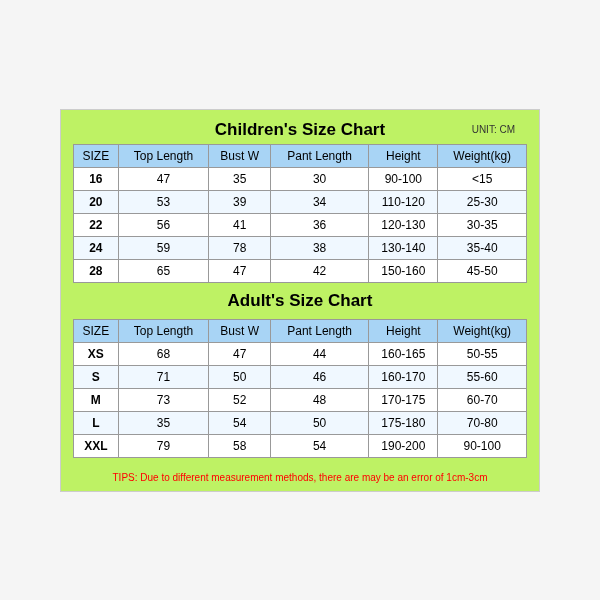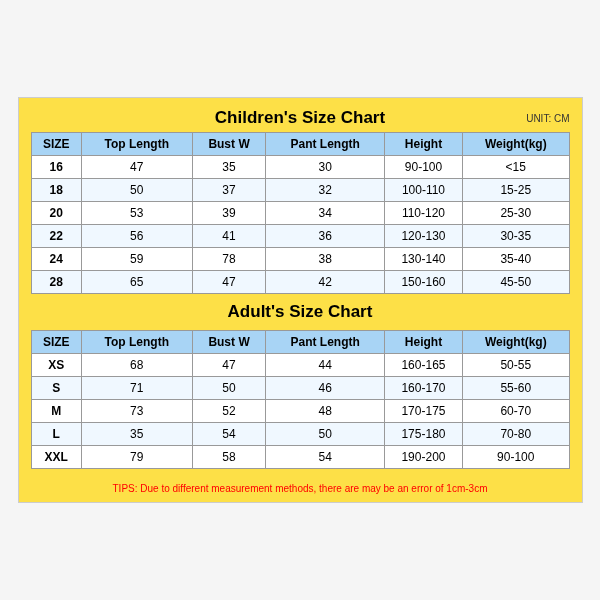--- a/index.html
+++ b/index.html
@@ -6,57 +6,57 @@
     body {
       width: 600px;
       height: 600px;
       background: #f5f5f5;
       display: flex;
       align-items: center;
       justify-content: center;
       font-family: Arial, sans-serif;
     }
     .chart-container {
-      background: #fde047;
+      background: #bef264;
       border: 1px solid #ccc;
       padding: 10px 12px 8px 12px;
-      width: 565px;
+      width: 480px;
     }
     .section-title-row {
       display: flex;
       align-items: center;
       justify-content: center;
       position: relative;
       margin-bottom: 4px;
     }
     .section-title {
       font-size: 17px;
       font-weight: bold;
       text-align: center;
     }
     .unit-label {
       position: absolute;
-      right: 0;
+      right: 12px;
       font-size: 10px;
       color: #333;
       padding-left: 18px;
     }
     table {
       width: 100%;
       border-collapse: collapse;
       font-size: 12px;
     }
     table th, table td {
       border: 1px solid #999;
       text-align: center;
       padding: 4px 2px;
     }
     table thead tr th {
       background-color: #a8d4f5;
-      font-weight: bold;
+      font-weight: normal;
       font-size: 12px;
     }
     table tbody tr td:first-child {
       font-weight: bold;
     }
     table tbody tr:nth-child(odd) td {
       background-color: #fff;
     }
     table tbody tr:nth-child(even) td {
       background-color: #f0f8ff;
@@ -98,28 +98,20 @@
     <tbody id="children-tbody">
     <tr>
           <td>16</td>
           <td>47</td>
           <td>35</td>
           <td>30</td>
           <td>90-100</td>
           <td>&lt;15</td>
         </tr>
         <tr>
-          <td>18</td>
-          <td>50</td>
-          <td>37</td>
-          <td>32</td>
-          <td>100-110</td>
-          <td>15-25</td>
-        </tr>
-        <tr>
           <td>20</td>
           <td>53</td>
           <td>39</td>
           <td>34</td>
           <td>110-120</td>
           <td>25-30</td>
         </tr>
         <tr>
           <td>22</td>
           <td>56</td>

